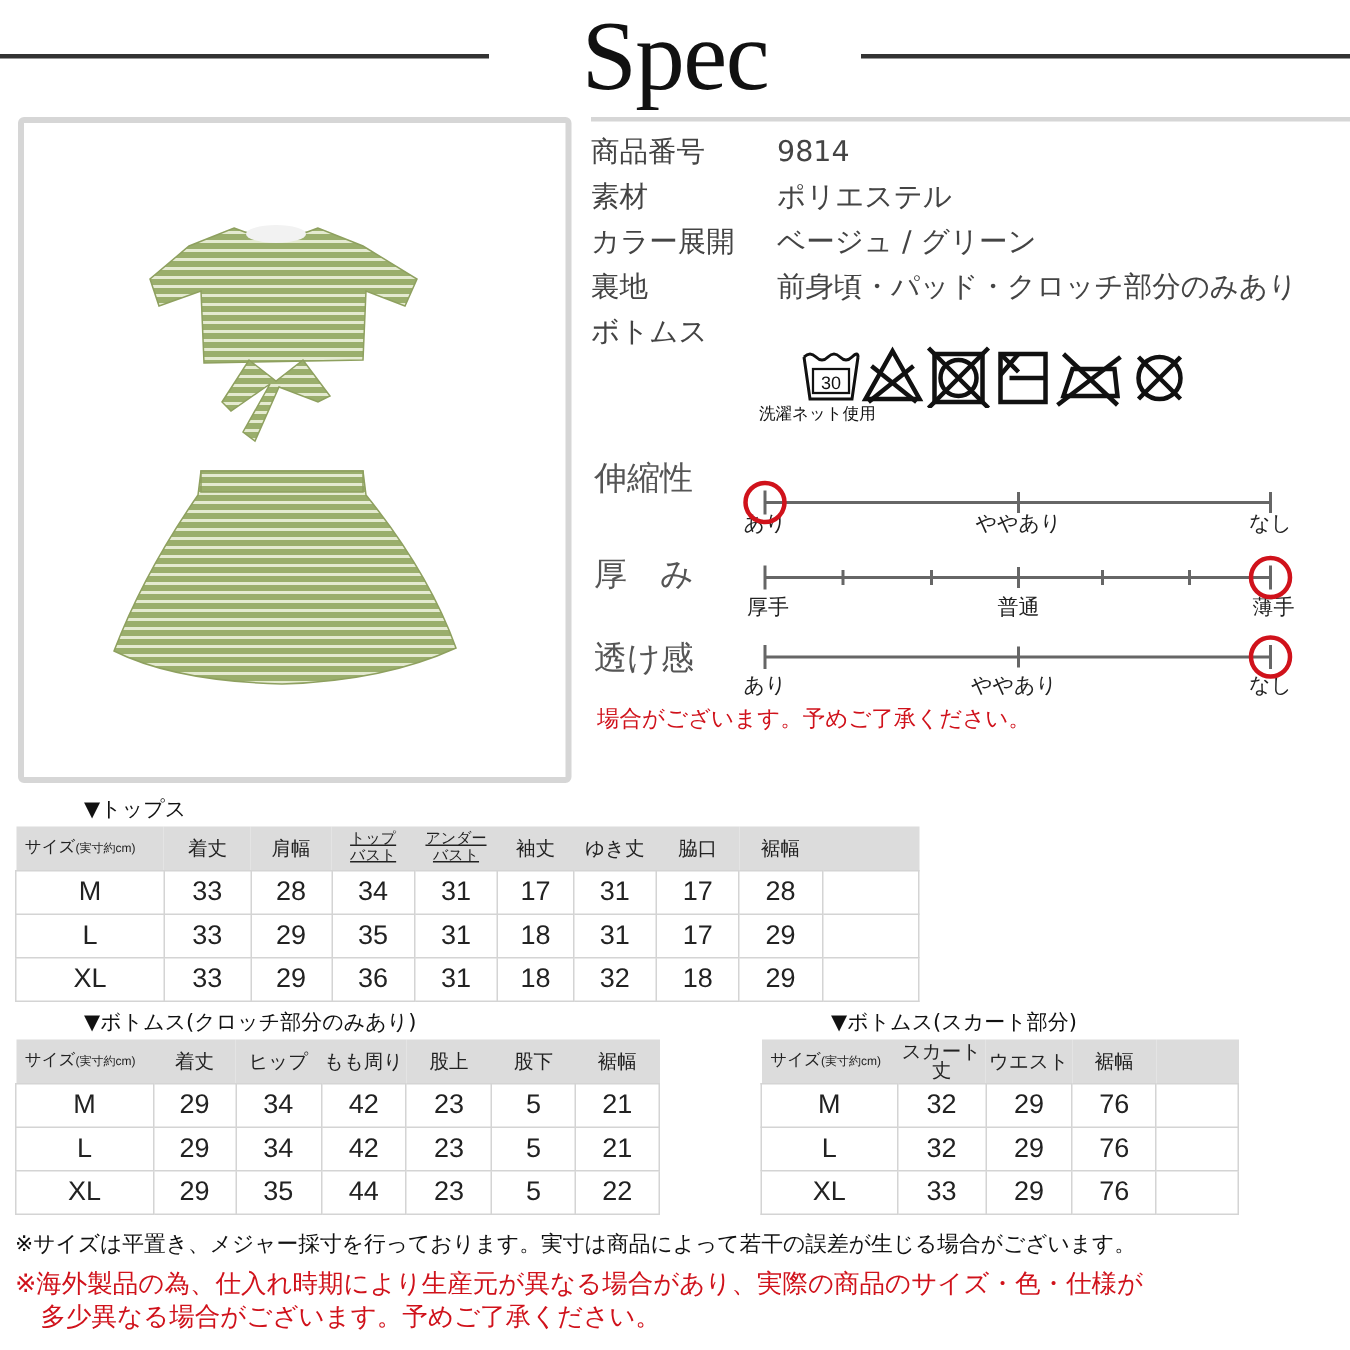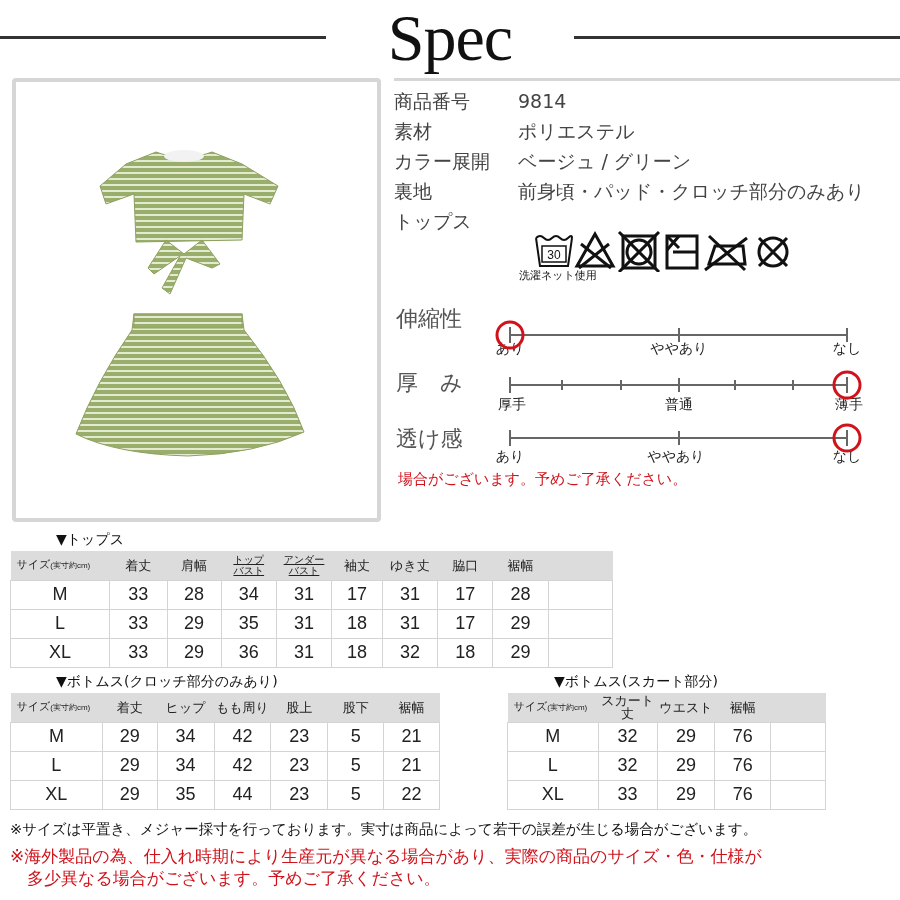--- a/index.html
+++ b/index.html
@@ -19,21 +19,21 @@
   .photo-panel svg { position: absolute; left: 0; top: 0; }
   .top-gray-line { position: absolute; left: 394px; top: 78px; width: 506px; height: 3px; background: #d6d6d6; }
 
   
   .spec-row { position: absolute; left: 394px; height: 30px; font-size: 19px; color: #444; line-height: 30px; white-space: nowrap; }
   .spec-row .k { display: inline-block; width: 124px; }
   .spec-row .v { display: inline-block; }
 
   
   .care-icons { position: absolute; left: 533px; top: 230px; height: 42px; }
-  .care-note { position: absolute; left: 519px; top: 268px; font-size: 11px; color: #111; text-align: right; }
+  .care-note { position: absolute; left: 506px; top: 268px; font-size: 11px; color: #111; text-align: right; }
 
   
   .scale-label { position: absolute; left: 396px; font-size: 22px; color: #555; }
   .scale-tick-label { position: absolute; font-size: 14px; color: #222; transform: translateX(-50%); white-space: nowrap; margin-top: 42px; }
   .scale-svg { position: absolute; left: 490px; width: 380px; height: 40px; }
 
   .fabric-note { position: absolute; left: 398px; top: 468px; font-size: 15px; color: #d0121b; line-height: 22px; }
 
   
   .sec-title { position: absolute; font-size: 14px; color: #111; white-space: nowrap; margin-left: 44px; }
@@ -81,21 +81,21 @@
 <div class="spec-row" style="top:116px">
   <span class="k">素材</span><span class="v">ポリエステル</span>
 </div>
 <div class="spec-row" style="top:146px">
   <span class="k">カラー展開</span><span class="v">ベージュ / グリーン</span>
 </div>
 <div class="spec-row" style="top:176px">
   <span class="k">裏地</span><span class="v">前身頃・パッド・クロッチ部分のみあり</span>
 </div>
 <div class="spec-row" style="top:206px">
-  <span class="k">トップス</span>
+  <span class="k">ボトムス</span>
 </div>
 
 <svg class="care-icons" width="310" height="42" viewBox="0 0 310 42">
   <g stroke="#111" stroke-width="2" fill="none">
     <path d="M3 8 L7 36 L35 36 L39 8"></path>
     <path d="M3 8 q4 -4 8 0 q4 4 8 0 q4 -4 8 0 q4 4 8 0 q4 -4 4 0"></path>
     <rect x="9" y="16" width="24" height="16" stroke-width="1.5"></rect>
     <text x="21" y="29" font-size="12" text-anchor="middle" fill="#111" stroke="none" font-family="Liberation Sans, sans-serif">30</text>
   </g>
   <g stroke="#111" stroke-width="3" fill="none">

